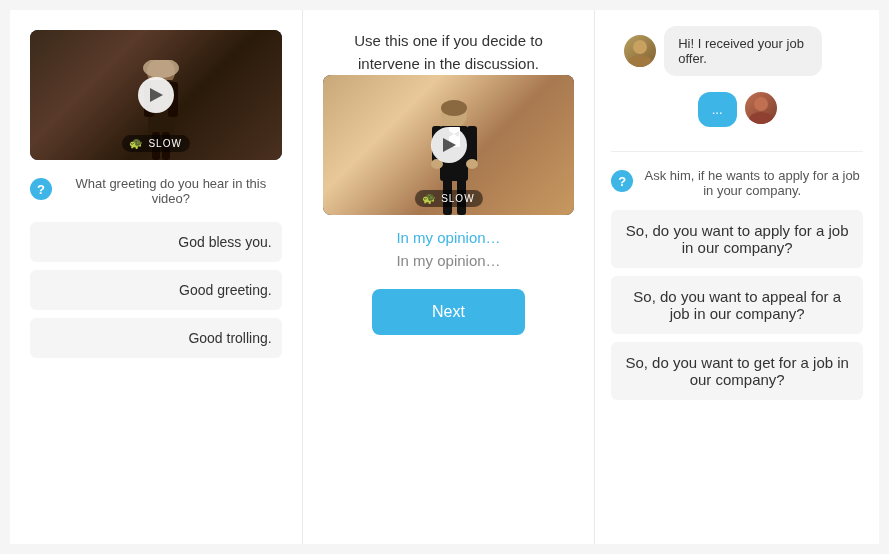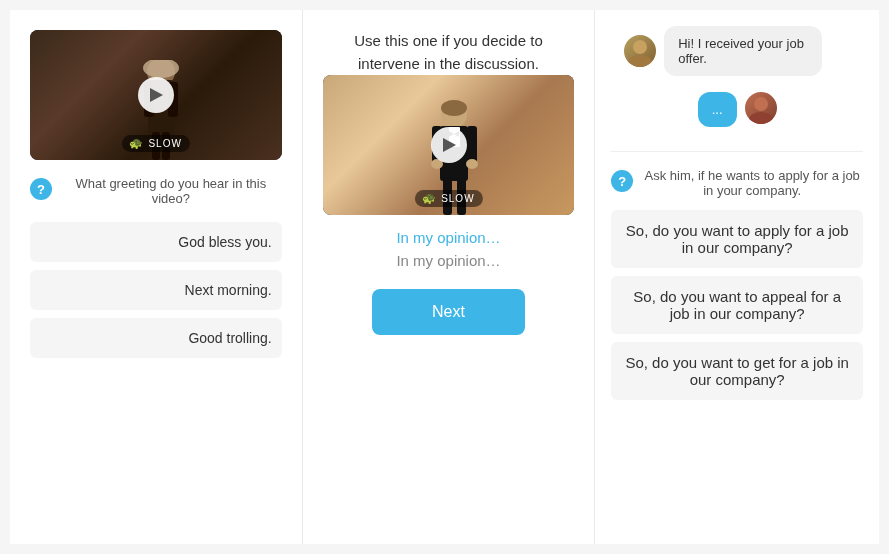--- a/index.html
+++ b/index.html
@@ -293,21 +293,21 @@
     </div>
 
     <div class="question-row">
       <div class="question-icon">
         <span>?</span>
       </div>
       <div class="question-text">What greeting do you hear in this video?</div>
     </div>
 
     <button class="answer-option">God bless you.</button>
-    <button class="answer-option">Next morning.</button>
+    <button class="answer-option">Good greeting.</button>
     <button class="answer-option">Good trolling.</button>
   </div>
 
   <div class="panel">
 
     <div class="instruction-text">Use this one if you decide to intervene in the discussion.</div>
 
     <div class="video-thumb" style="height:140px; margin-bottom:14px;">
       <div class="thumb-img-2" style="position:absolute; width:100%; height:100%;">
 

